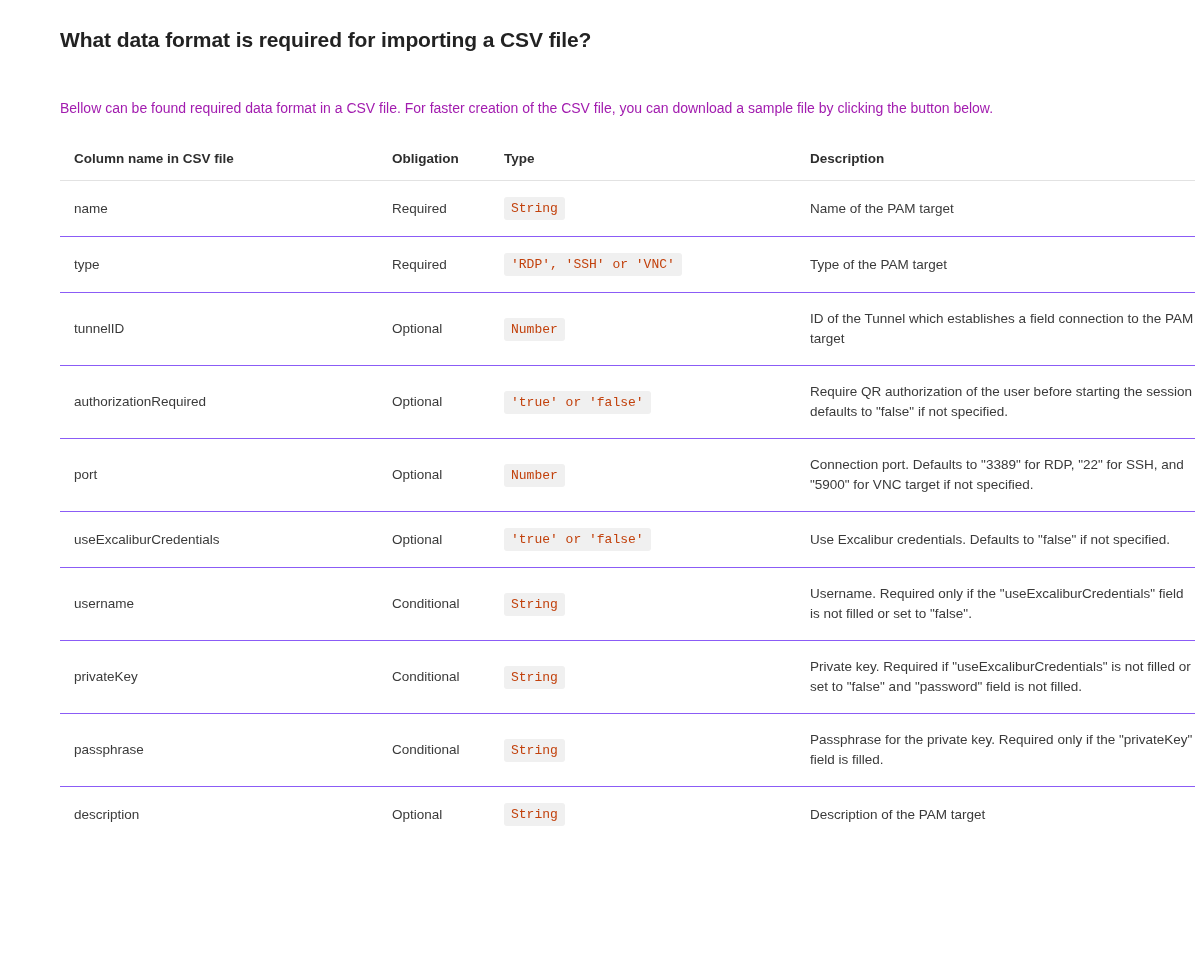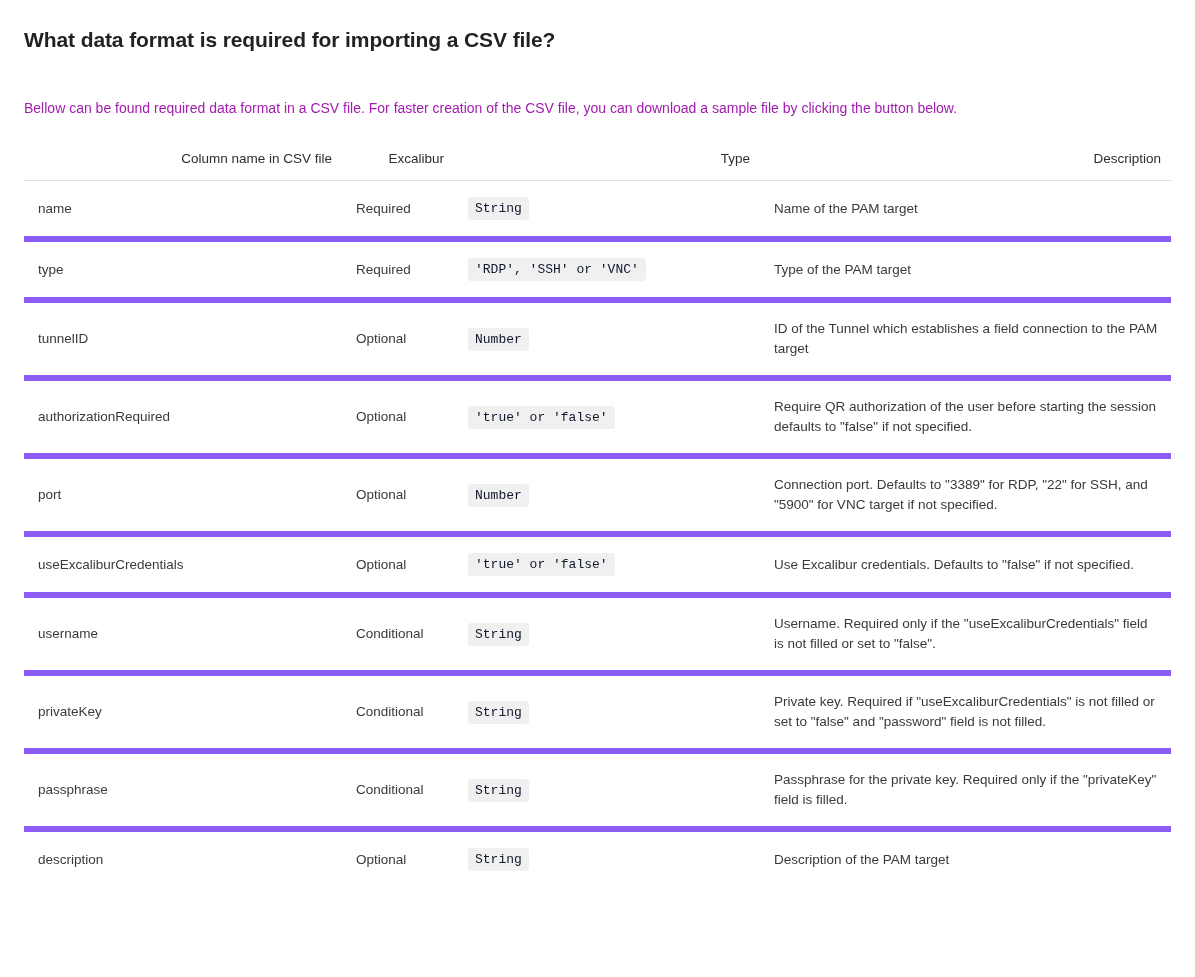--- a/index.html
+++ b/index.html
@@ -11,20 +11,21 @@
     width: 1195px;
     min-height: 977px;
     font-family: "Liberation Sans", sans-serif;
     color: #313131;
     -webkit-font-smoothing: antialiased;
   }
   .page {
     padding: 18px 36px 0 24px;
     box-sizing: border-box;
     width: 1012px;
+    margin-left: 36px;
   }
   h1.title {
     font-size: 21px;
     line-height: 28px;
     font-weight: bold;
     color: #222222;
     margin: 8px 0 0 0;
     letter-spacing: -0.1px;
   }
   p.intro {
@@ -33,36 +34,36 @@
     color: #a21caf;
     margin: 44px 0 0 0;
   }
   table.spec {
     width: 1147px;
     border-collapse: collapse;
     margin-top: 33px;
     table-layout: fixed;
   }
   table.spec th {
-    text-align: right;
+    text-align: left;
     font-size: 13.5px;
-    font-weight: normal;
+    font-weight: bold;
     color: #2e2e2e;
     padding: 0 10px 14px 14px;
     vertical-align: top;
   }
   table.spec thead tr {
     border-bottom: 1px solid #e2e2e2;
   }
   table.spec td {
     font-size: 13.5px;
     color: #3a3a3a;
     padding: 16px 10px 16px 14px;
     vertical-align: middle;
-    border-bottom: 6px solid #8b5cf6;
+    border-bottom: 1px solid #8b5cf6;
     line-height: 20px;
   }
   col.c-name   { width: 318px; }
   col.c-oblig  { width: 112px; }
   col.c-type   { width: 306px; }
   col.c-desc   { width: 411px; }
 
   td.col-name {
     font-size: 13.5px;
     color: #2f2f2f;
@@ -72,21 +73,21 @@
   }
   .ob-required { color: #c9302c; }
   .ob-optional { color: #555555; }
   .ob-conditional { color: #d07a12; }
 
   .code {
     display: inline-block;
     font-family: "Liberation Mono", monospace;
     font-size: 13px;
     background: #f0f0f0;
-    color: #0f172a;
+    color: #c2410c;
     border-radius: 3px;
     padding: 3px 7px;
     line-height: 17px;
     white-space: nowrap;
   }
   td.col-desc {
     color: #3a3a3a;
     padding-right: 24px;
   }
   tr.last td { border-bottom: none; }
@@ -103,21 +104,21 @@
   <table class="spec">
     <colgroup>
       <col class="c-name">
       <col class="c-oblig">
       <col class="c-type">
       <col class="c-desc">
     </colgroup>
     <thead>
       <tr>
         <th>Column name in CSV file</th>
-        <th>Excalibur</th>
+        <th>Obligation</th>
         <th>Type</th>
         <th>Description</th>
       </tr>
     </thead>
     <tbody id="table-body">
         <tr>
           <td class="col-name">name</td>
           <td class="col-oblig ob-required">Required</td>
           <td class="col-type"><span class="code">String</span></td>
           <td class="col-desc">Name of the PAM target</td>

